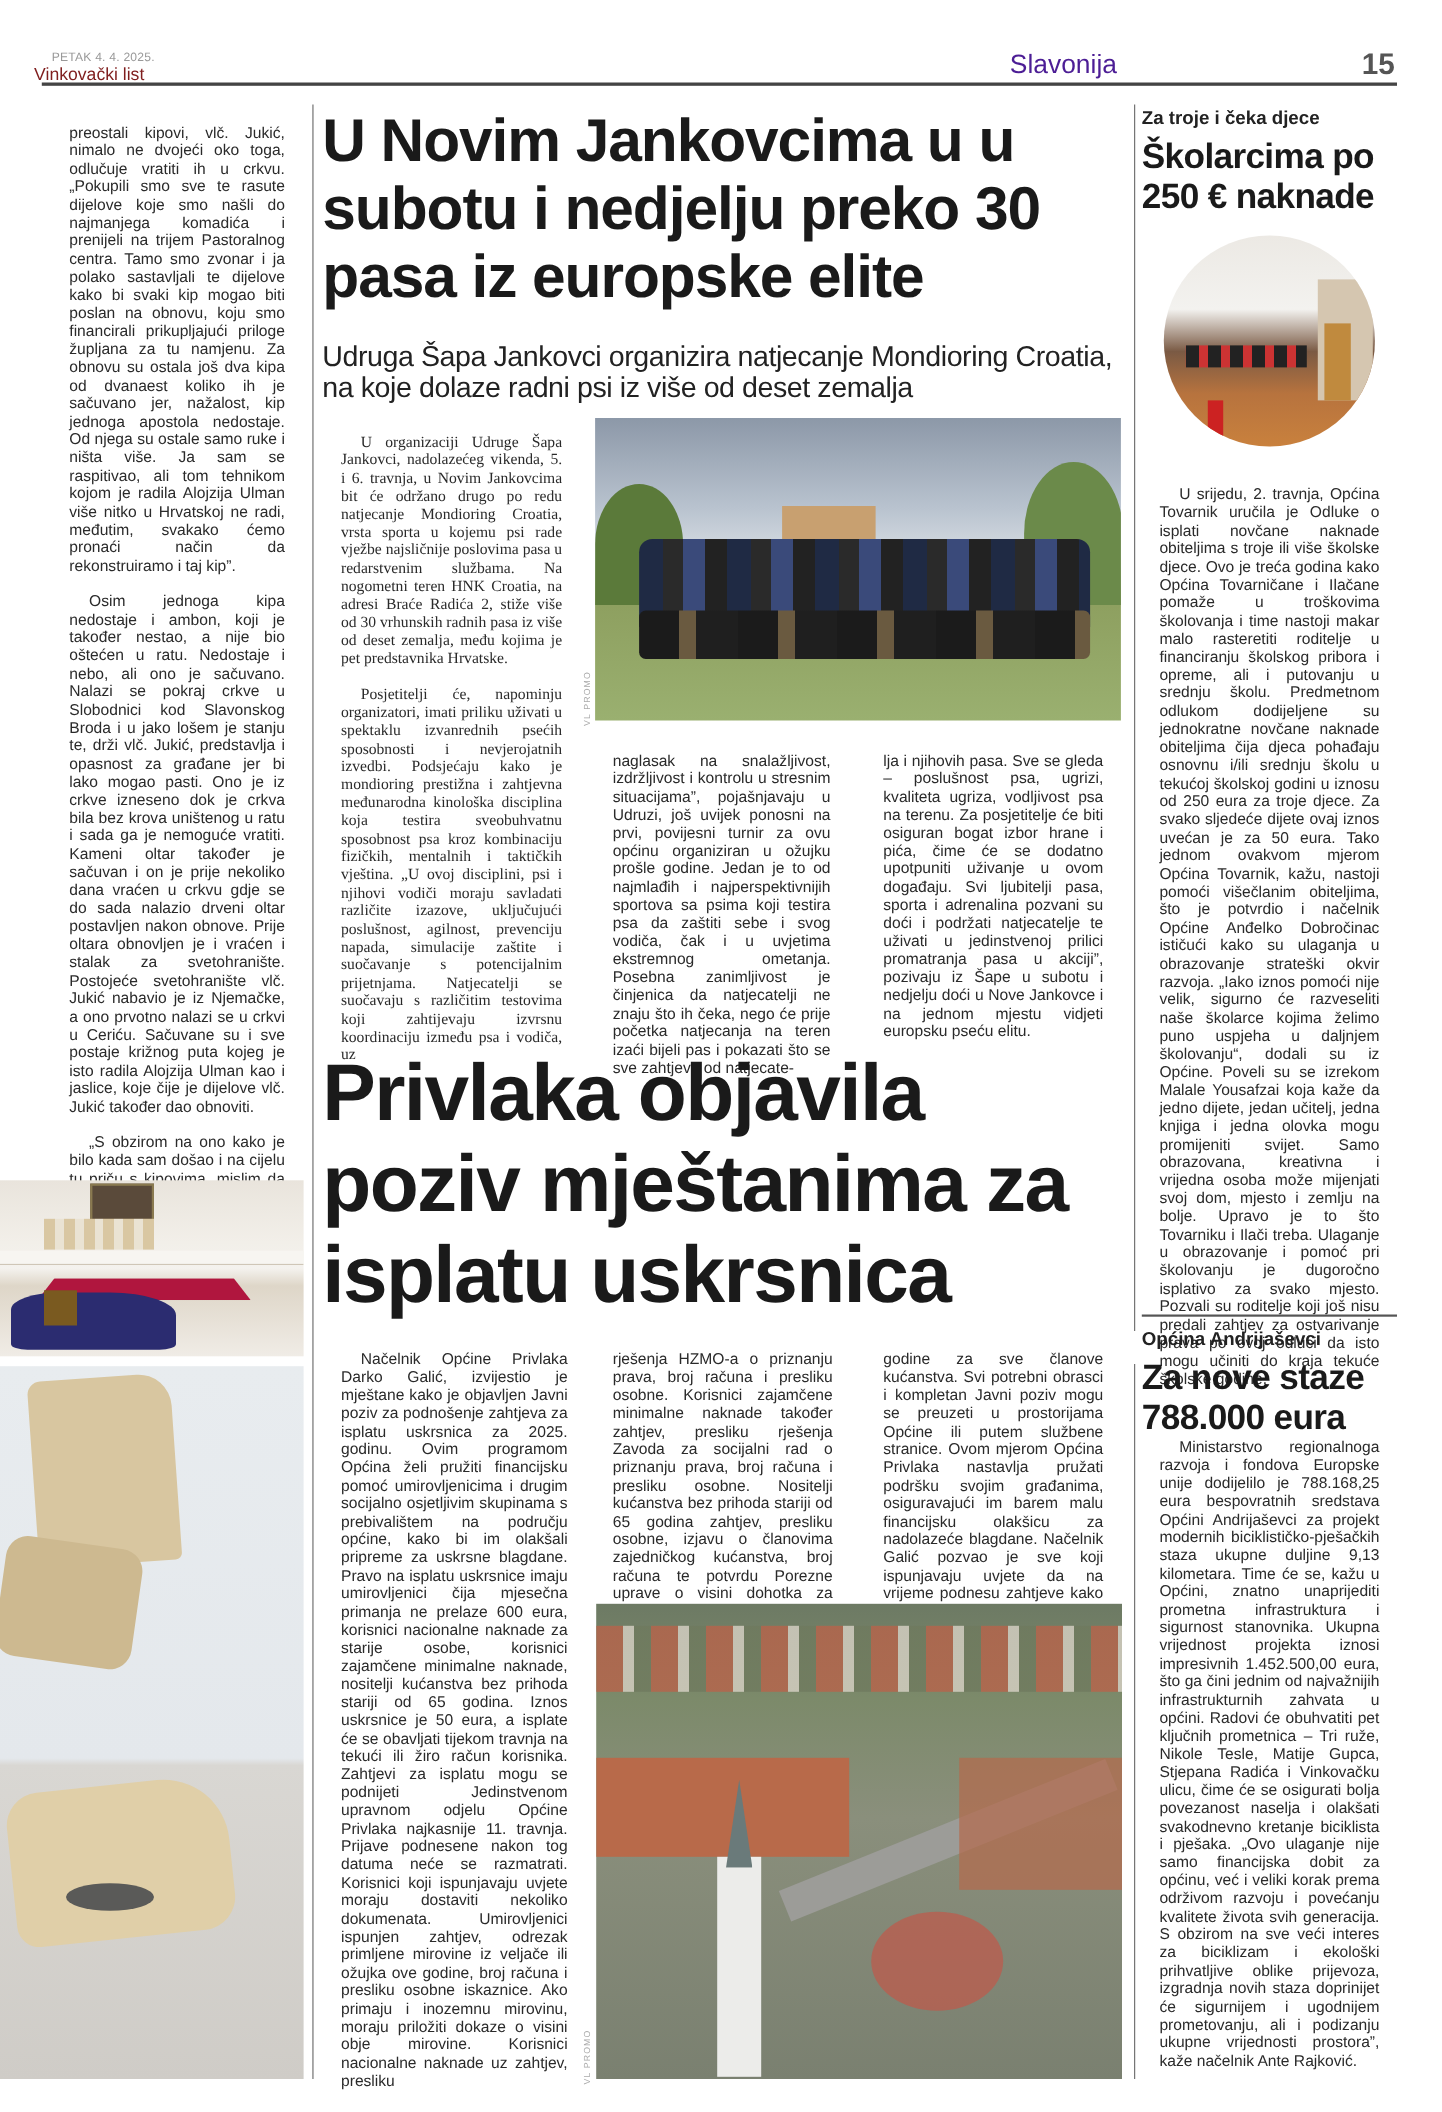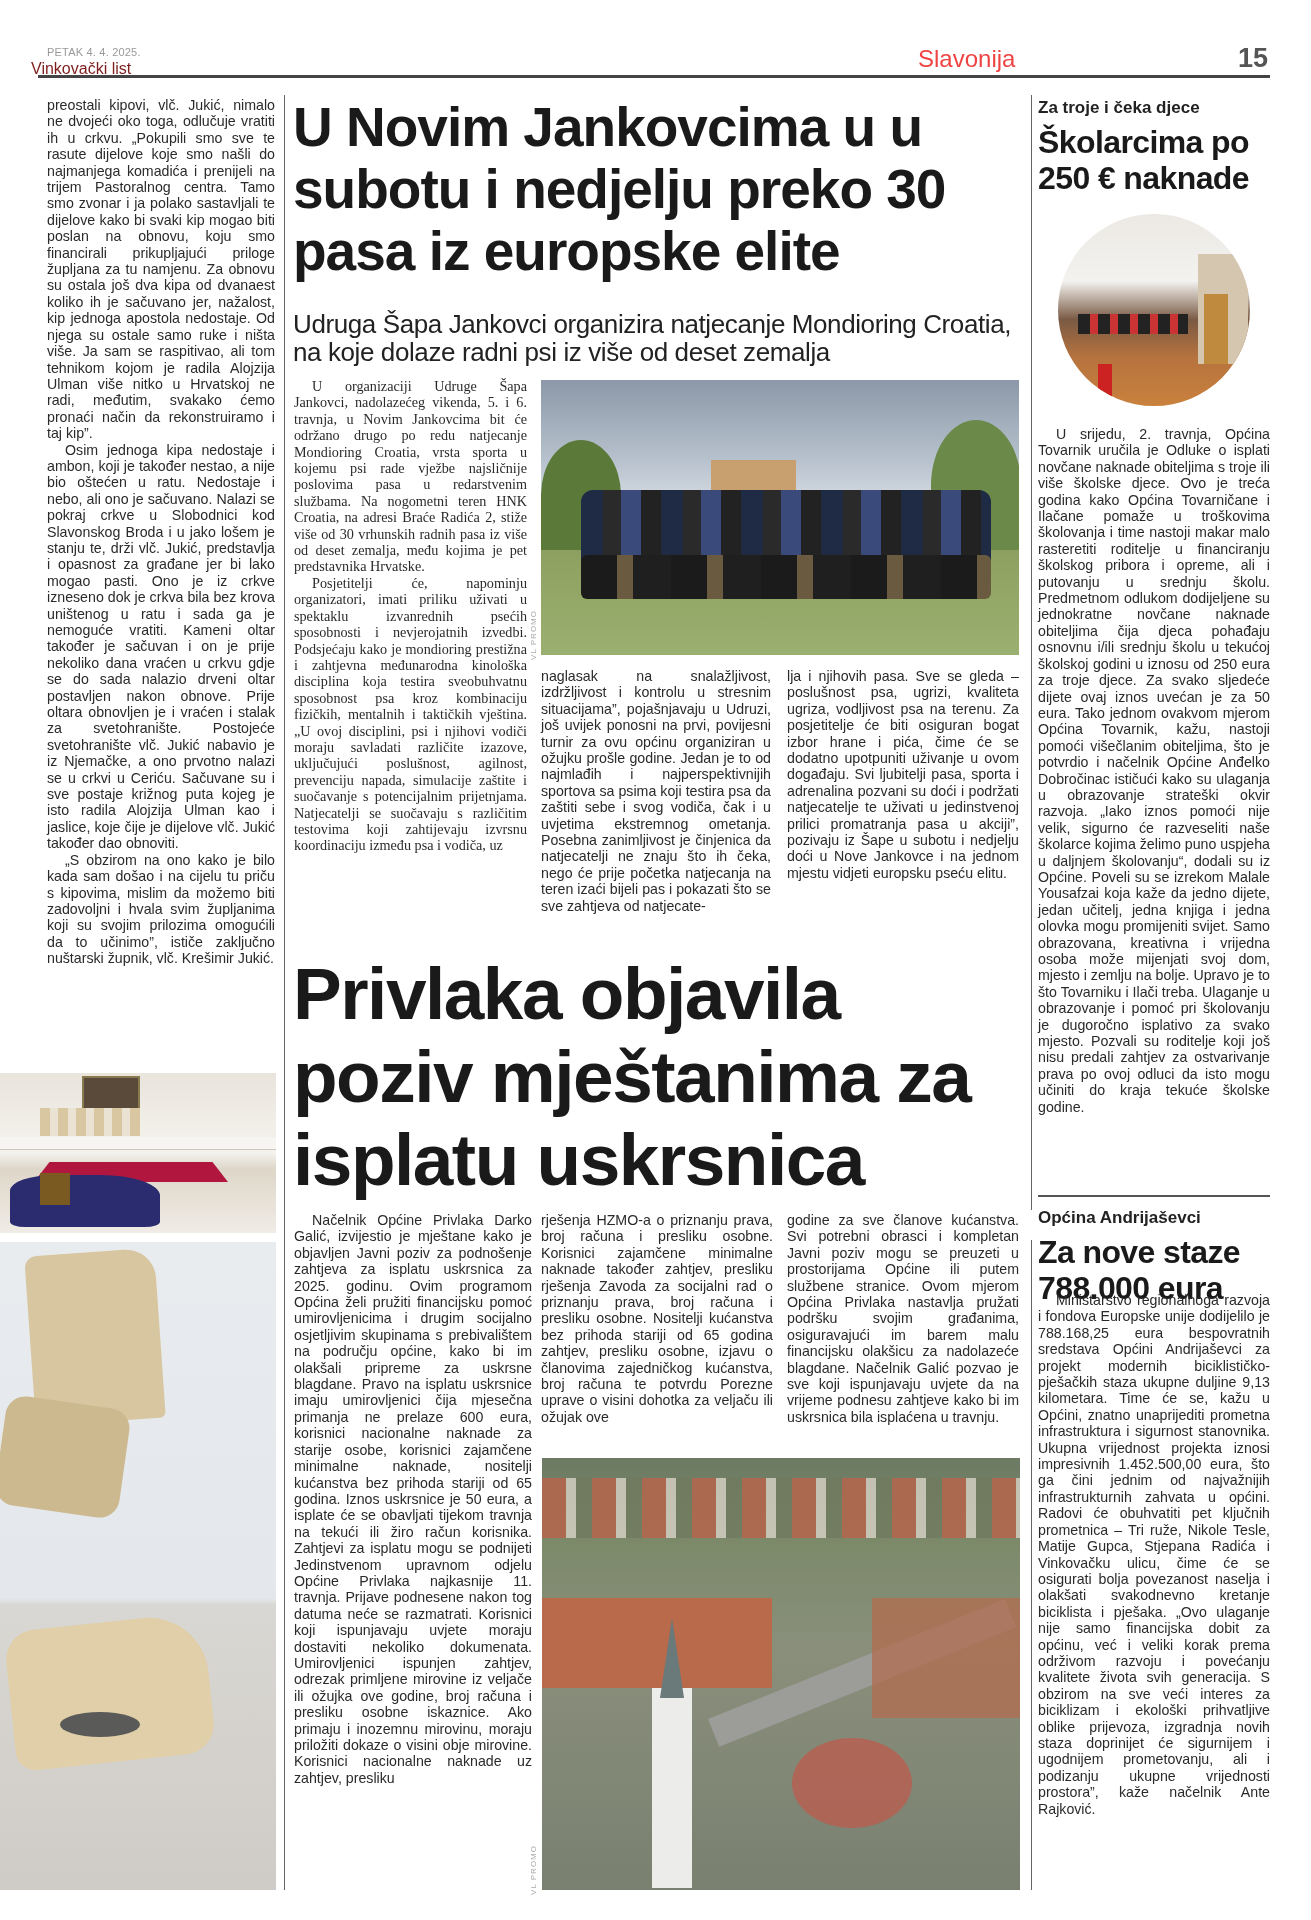--- a/index.html
+++ b/index.html
@@ -1,23 +1,23 @@
 <!DOCTYPE html>
 <html><head>
 <meta charset="utf-8">
 <style>
   html,body{margin:0;padding:0;background:#fff;}
   body{width:1311px;height:1920px;position:relative;overflow:hidden;font-family:"Liberation Sans",sans-serif;color:#222;}
   .abs{position:absolute;}
   .body-text{font-family:"Liberation Sans",sans-serif;font-size:14.2px;line-height:16.4px;text-align:justify;color:#2a2a2a;hyphens:manual;}
-  .body-text p{margin:0;text-indent:18px;}
+  .body-text p{margin:16px;text-indent:18px;}
   .body-text p.noindent{text-indent:0;}
   .hdr-date{left:47px;top:46px;font-size:11px;color:#999;letter-spacing:0.2px;}
   .hdr-paper{left:31px;top:60px;font-size:16px;color:#7f1d1d;}
-  .hdr-section{left:918px;top:45px;font-size:24px;color:#ef4444;}
+  .hdr-section{left:918px;top:45px;font-size:24px;color:#4c1d95;}
   .hdr-page{left:1238px;top:43px;font-size:27px;color:#555;font-weight:700;}
   .hdr-rule{left:38px;top:75px;width:1232px;height:3px;background:#444;}
   .vrule{width:1px;background:#666;}
   .headline{font-family:"Liberation Sans",sans-serif;font-weight:bold;color:#1a1a1a;letter-spacing:-1px;}
   .subhead{font-family:"Liberation Sans",sans-serif;color:#222;font-weight:normal;}
   .kicker{font-weight:bold;font-size:17px;color:#222;}
   .photo{overflow:hidden;}
   .credit{font-size:8px;color:#aaa;letter-spacing:1px;writing-mode:vertical-rl;transform:rotate(180deg);}
   .hrule{height:2px;background:#555;}
 </style>

